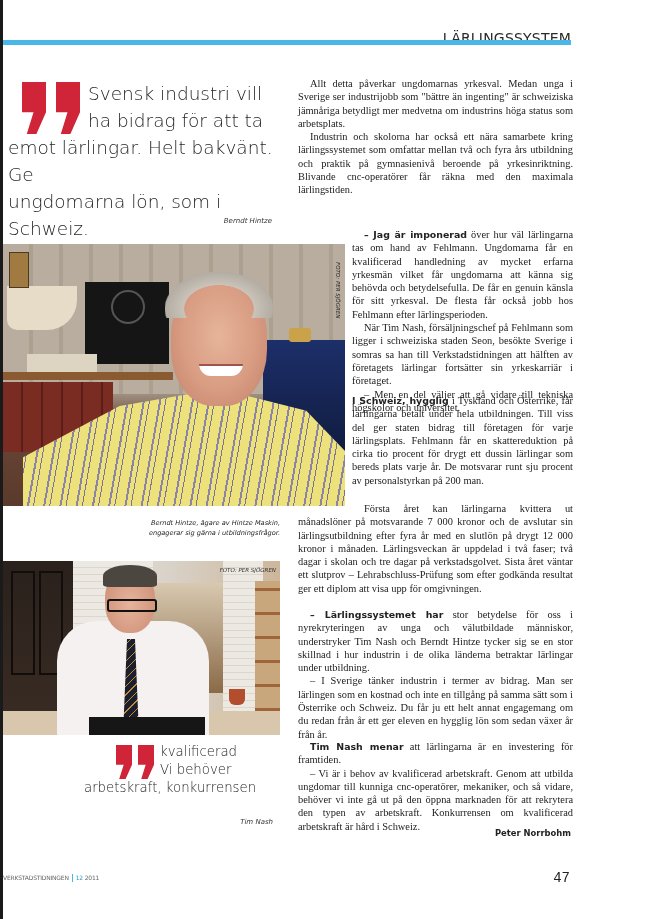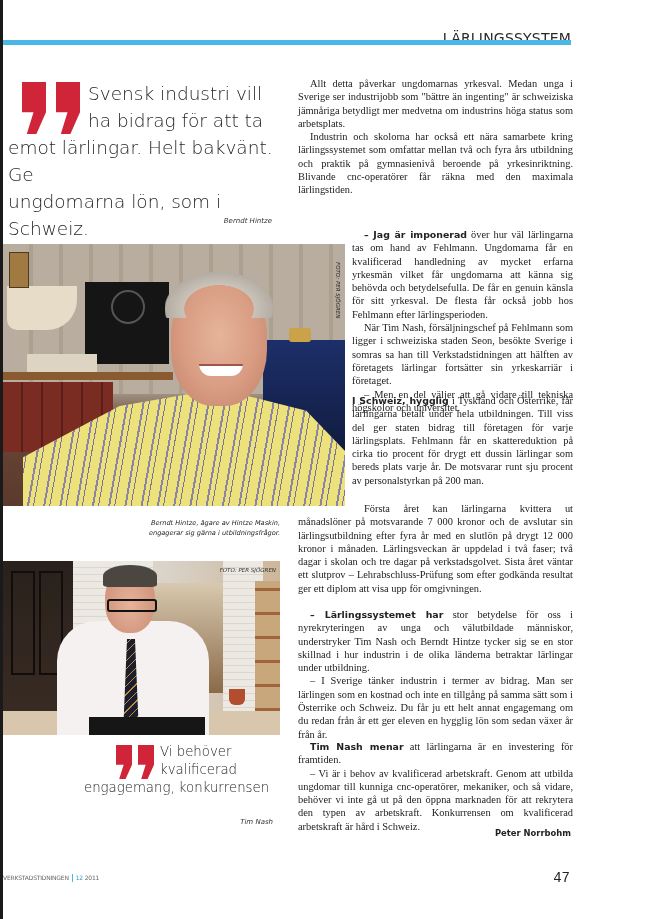--- a/index.html
+++ b/index.html
@@ -108,23 +108,23 @@
   <div class="ph" style="left:104px;top:38px;width:46px;height:9px;border:2px solid #111;border-radius:3px;"></div>
   <div class="ph" style="left:86px;top:156px;width:116px;height:18px;background:#161616;"></div>
   <div class="credit credit2">FOTO: PER SJÖGREN</div>
 </div>
 
 <div class="pullquote pq2">
   <div class="qmarks">
     <div class="qmark"></div>
     <div class="qmark"></div>
   </div>
+  <span class="pq-line">kvalificerad</span>
   <span class="pq-line">Vi behöver</span>
-  <span class="pq-line">kvalificerad</span>
-  <span class="pq-line">engagemang, konkurrensen</span>
+  <span class="pq-line">arbetskraft, konkurrensen</span>
 </div>
 <div class="pq-attrib pqa2">Tim Nash</div>
 
 <div class="body-col col-a">
   <p class="indent">Allt detta påverkar ungdomarnas yrkesval. Medan unga i Sverige ser industrijobb som "bättre än ingenting" är schweiziska jämnåriga betydligt mer medvetna om industrins höga status som arbetsplats.</p>
   <p class="indent">Industrin och skolorna har också ett nära samarbete kring lärlingssystemet som omfattar mellan två och fyra års utbildning och praktik på gymnasienivå beroende på yrkesinriktning. Blivande cnc-operatörer får räkna med den maximala lärlingstiden.</p>
 </div>
 
 <div class="body-col col-b">
   <p class="first-line-wide"><span class="lead">– Jag är imponerad</span><span> över hur väl lärlingarna tas om hand av Fehlmann. Ungdomarna får en kvalificerad handledning av mycket erfarna yrkesmän vilket får ungdomarna att känna sig behövda och betydelsefulla. De får en genuin känsla för sitt yrkesval. De flesta får också jobb hos Fehlmann efter lärlingsperioden.</span></p>

